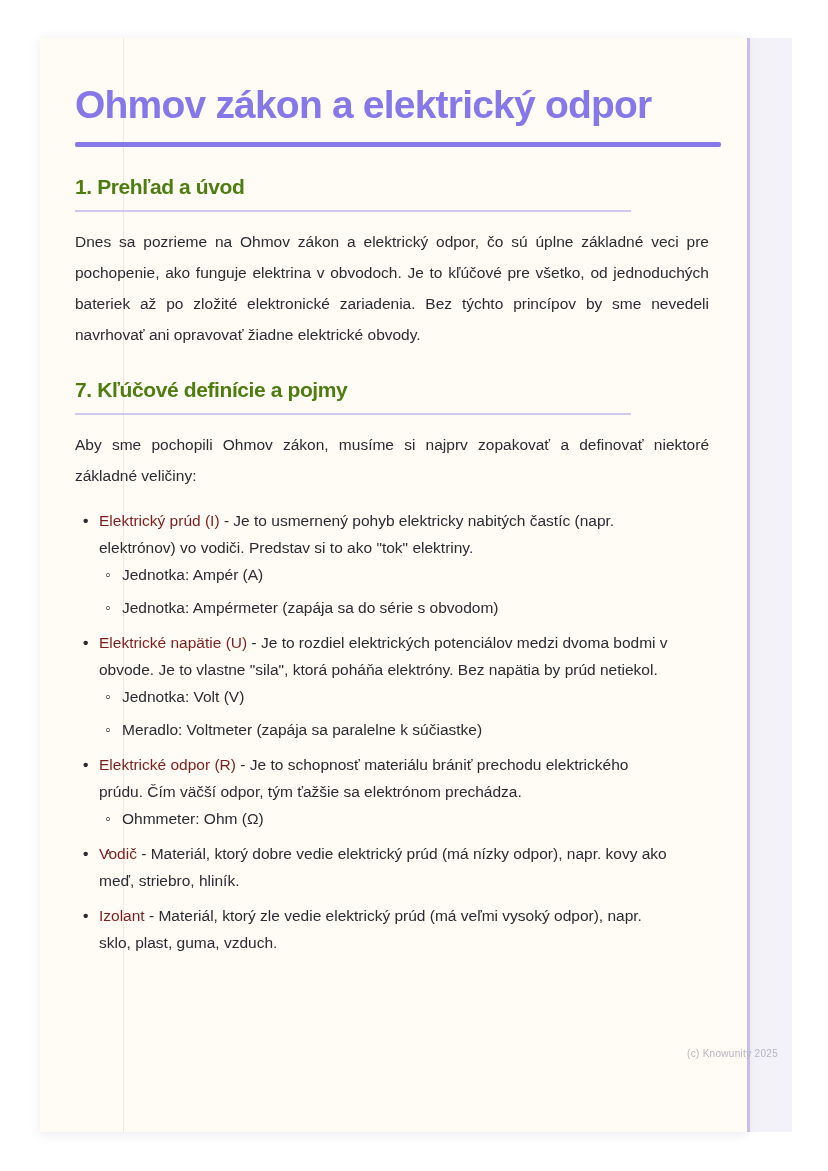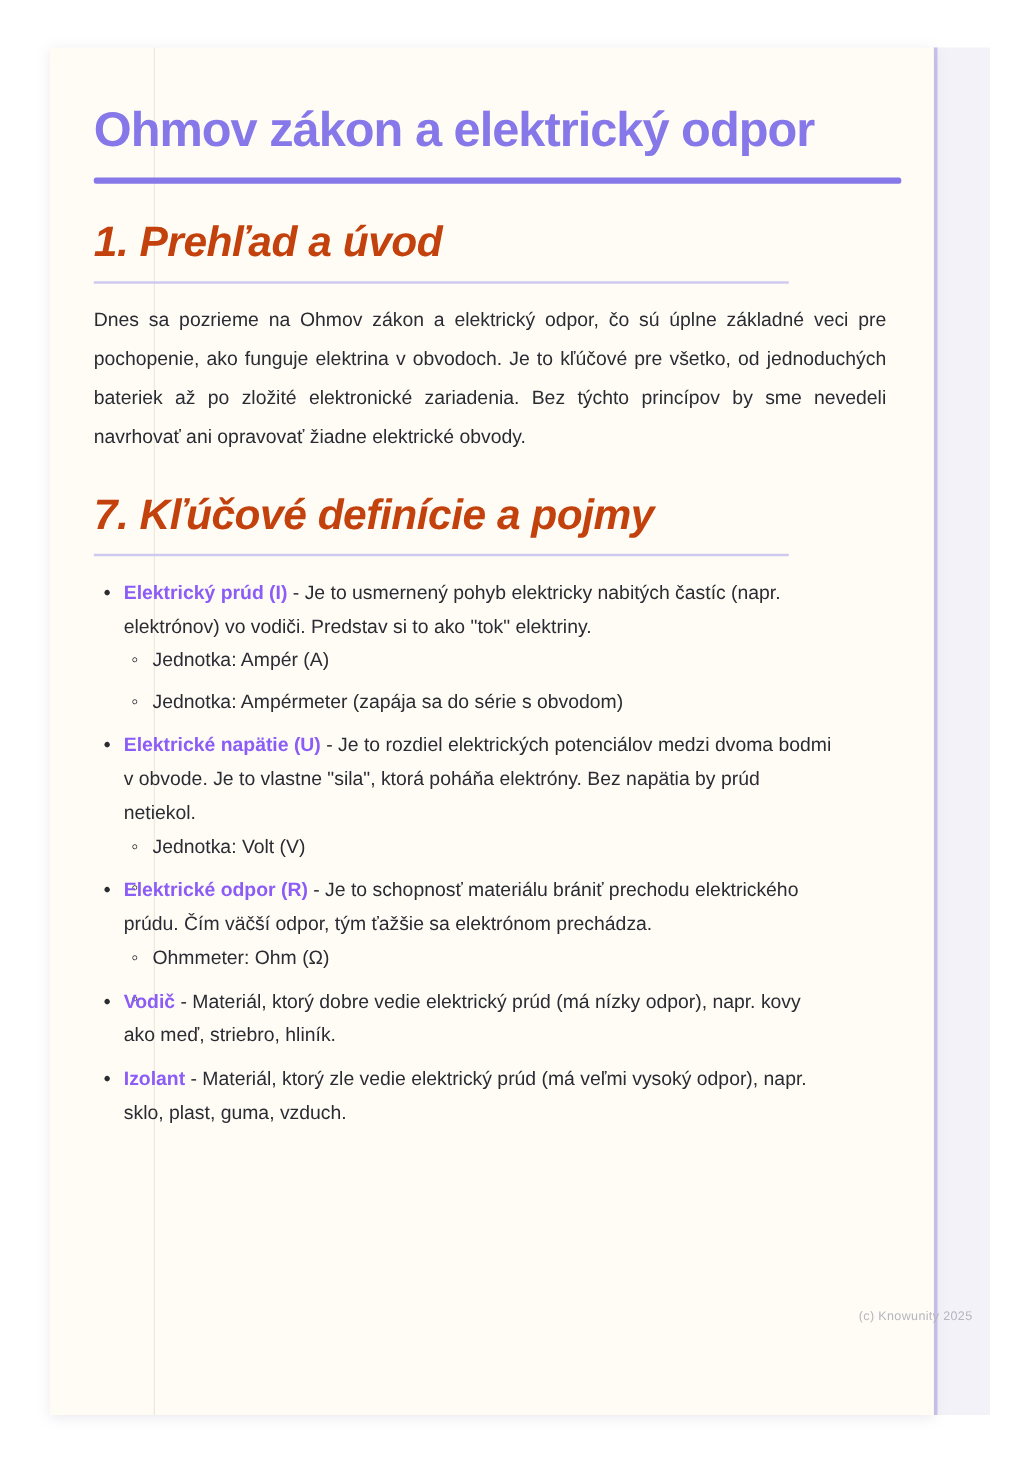--- a/index.html
+++ b/index.html
@@ -66,26 +66,25 @@
     color: #8678e8;
   }
   .title-rule {
     height: 5px;
     background: #8678e8;
     border-radius: 2px;
     margin-top: 13px;
   }
   .section-heading {
     margin: 28px 0 0 0;
-    font-size: 34px;
+    font-size: 21px;
     line-height: 1.15;
     font-weight: bold;
     letter-spacing: -0.4px;
-    color: #c2410c;
-    font-style: italic;
+    color: #4d7c0f;
   }
   .section-rule {
     height: 2px;
     background: #cfc9f0;
     margin-top: 11px;
     width: 86%;
   }
   .body-paragraph {
     margin: 14px 12px 0 0;
     font-size: 15.5px;
@@ -106,22 +105,22 @@
     color: #2b2b33;
     margin-bottom: 8px;
   }
   .marker-main {
     position: absolute;
     left: 0;
     top: 0;
     font-weight: bold;
   }
   .term {
-    font-weight: bold;
-    color: #8b5cf6;
+    font-weight: normal;
+    color: #7f1d1d;
   }
   ul.sub-list {
     list-style: none;
     margin: 0;
     padding: 0 0 0 6px;
   }
   li.sub-li {
     position: relative;
     padding-left: 17px;
     line-height: 27px;
@@ -159,20 +158,21 @@
 
       <h1 class="doc-title">Ohmov zákon a elektrický odpor</h1>
       <div class="title-rule"></div>
 
       <h2 class="section-heading">1. Prehľad a úvod</h2>
       <div class="section-rule"></div>
       <p class="body-paragraph">Dnes sa pozrieme na Ohmov zákon a elektrický odpor, čo sú úplne základné veci pre pochopenie, ako funguje elektrina v obvodoch. Je to kľúčové pre všetko, od jednoduchých bateriek až po zložité elektronické zariadenia. Bez týchto princípov by sme nevedeli navrhovať ani opravovať žiadne elektrické obvody.</p>
 
       <h2 class="section-heading">7. Kľúčové definície a pojmy</h2>
       <div class="section-rule"></div>
+      <p class="body-paragraph">Aby sme pochopili Ohmov zákon, musíme si najprv zopakovať a definovať niektoré základné veličiny:</p>
 
       <ul class="main-list">
 
         <li class="main-li">
           <span class="marker-main">•</span>
           <span class="term">Elektrický prúd (I)</span>
           <span>- Je to usmernený pohyb elektricky nabitých častíc (napr. elektrónov) vo vodiči. Predstav si to ako "tok" elektriny.</span>
           <ul class="sub-list">
             <li class="sub-li">
               <span class="marker-sub">◦</span>
@@ -189,20 +189,21 @@
           <span class="marker-main">•</span>
           <span class="term">Elektrické napätie (U)</span>
           <span>- Je to rozdiel elektrických potenciálov medzi dvoma bodmi v obvode. Je to vlastne "sila", ktorá poháňa elektróny. Bez napätia by prúd netiekol.</span>
           <ul class="sub-list">
             <li class="sub-li">
               <span class="marker-sub">◦</span>
               <span>Jednotka: Volt (V)</span>
             </li>
             <li class="sub-li">
               <span class="marker-sub">◦</span>
+              <span>Meradlo: Voltmeter (zapája sa paralelne k súčiastke)</span>
             </li>
           </ul>
         </li>
 
         <li class="main-li">
           <span class="marker-main">•</span>
           <span class="term">Elektrické odpor (R)</span>
           <span>- Je to schopnosť materiálu brániť prechodu elektrického prúdu. Čím väčší odpor, tým ťažšie sa elektrónom prechádza.</span>
           <ul class="sub-list">
             <li class="sub-li">

